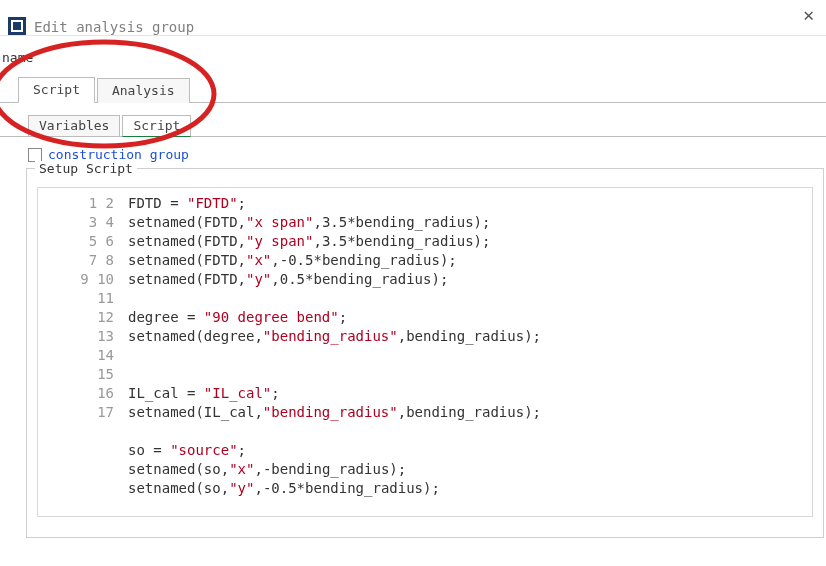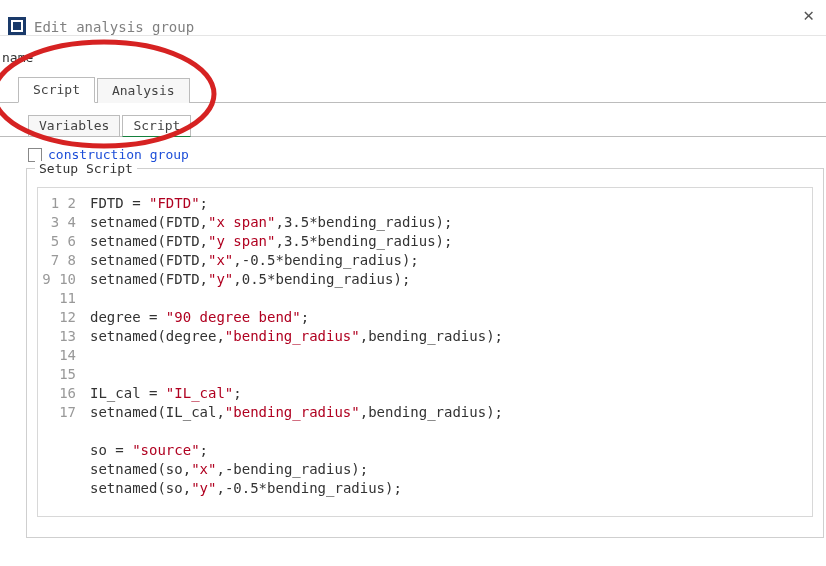--- a/index.html
+++ b/index.html
@@ -130,20 +130,21 @@
   }
   .code-area {
     border: 1px solid #d8d8d8;
     background: #fff;
     height: 330px;
     overflow: hidden;
     font-family: "DejaVu Sans Mono", "Consolas", monospace;
     font-size: 14px;
     line-height: 19px;
     display: flex;
+    padding-left: 38px;
   }
   .gutter {
     width: 48px;
     text-align: right;
     padding: 6px 10px 0 0;
     color: #999;
     background: #fff;
     user-select: none;
     flex-shrink: 0;
   }

